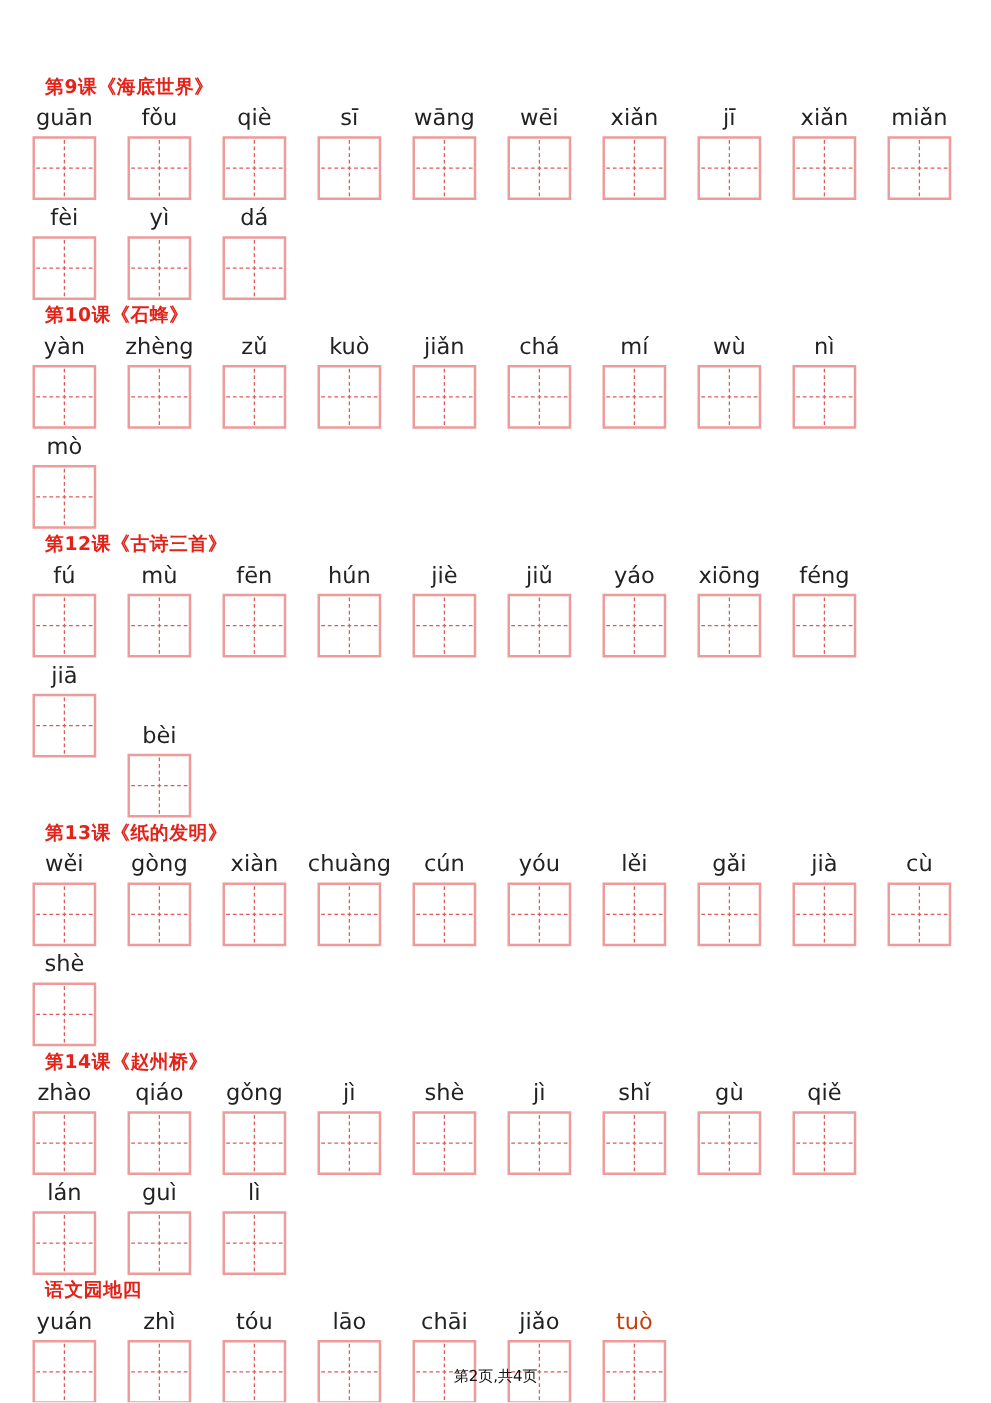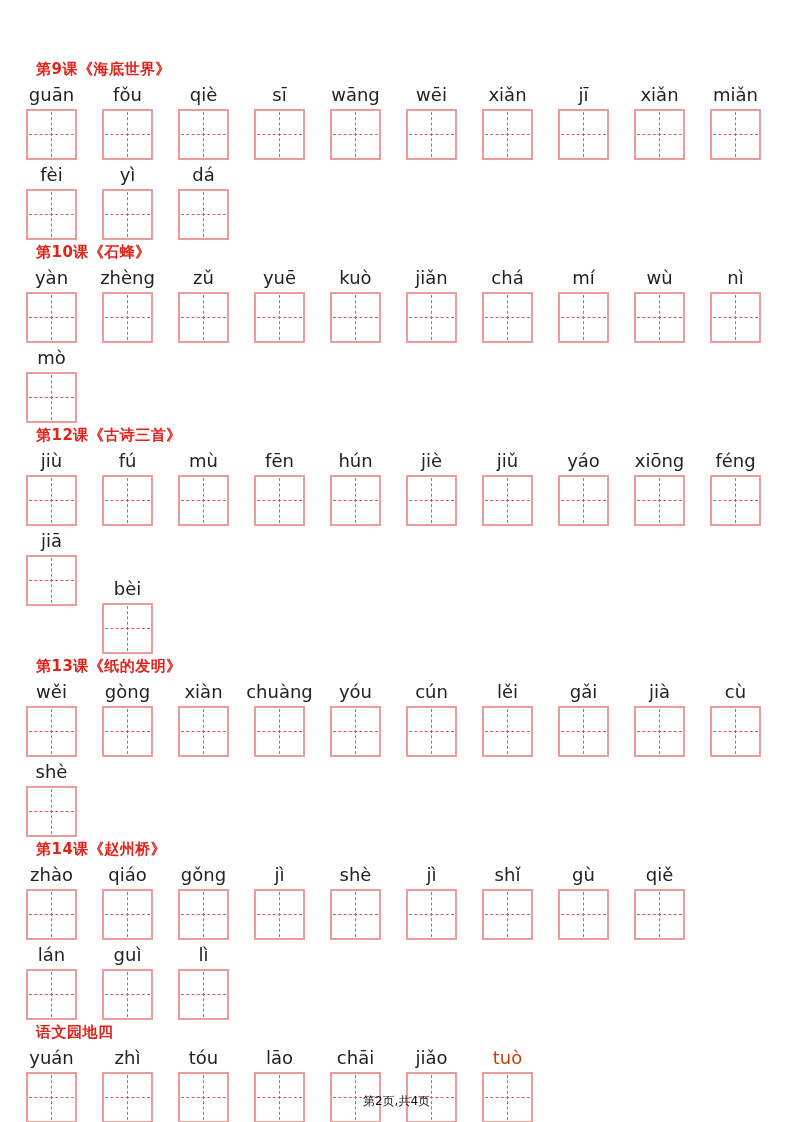--- a/index.html
+++ b/index.html
@@ -149,24 +149,20 @@
           </div>
           <div class="cell">
             <div class="pinyin" style="color: rgb(34, 34, 34);">zhèng</div>
             <div class="box"></div>
           </div>
           <div class="cell">
             <div class="pinyin" style="color: rgb(34, 34, 34);">zǔ</div>
             <div class="box"></div>
           </div>
           <div class="cell">
-            <div class="pinyin" style="color: rgb(34, 34, 34);">yuē</div>
-            <div class="box"></div>
-          </div>
-          <div class="cell">
             <div class="pinyin" style="color: rgb(34, 34, 34);">kuò</div>
             <div class="box"></div>
           </div>
           <div class="cell">
             <div class="pinyin" style="color: rgb(34, 34, 34);">jiǎn</div>
             <div class="box"></div>
           </div>
           <div class="cell">
             <div class="pinyin" style="color: rgb(34, 34, 34);">chá</div>
             <div class="box"></div>
@@ -188,24 +184,20 @@
           <div class="cell">
             <div class="pinyin" style="color: rgb(34, 34, 34);">mò</div>
             <div class="box"></div>
           </div>
         </div>
       </div>
       <div class="section">
         <div class="section-title" style="color: var(--red);">第12课《古诗三首》</div>
         <div class="row">
           <div class="cell">
-            <div class="pinyin" style="color: rgb(34, 34, 34);">jiù</div>
-            <div class="box"></div>
-          </div>
-          <div class="cell">
             <div class="pinyin" style="color: rgb(34, 34, 34);">fú</div>
             <div class="box"></div>
           </div>
           <div class="cell">
             <div class="pinyin" style="color: rgb(34, 34, 34);">mù</div>
             <div class="box"></div>
           </div>
           <div class="cell">
             <div class="pinyin" style="color: rgb(34, 34, 34);">fēn</div>
             <div class="box"></div>
@@ -259,25 +251,25 @@
           </div>
           <div class="cell">
             <div class="pinyin" style="color: rgb(34, 34, 34);">xiàn</div>
             <div class="box"></div>
           </div>
           <div class="cell">
             <div class="pinyin" style="color: rgb(34, 34, 34);">chuàng</div>
             <div class="box"></div>
           </div>
           <div class="cell">
+            <div class="pinyin" style="color: rgb(34, 34, 34);">cún</div>
+            <div class="box"></div>
+          </div>
+          <div class="cell">
             <div class="pinyin" style="color: rgb(34, 34, 34);">yóu</div>
-            <div class="box"></div>
-          </div>
-          <div class="cell">
-            <div class="pinyin" style="color: rgb(34, 34, 34);">cún</div>
             <div class="box"></div>
           </div>
           <div class="cell">
             <div class="pinyin" style="color: rgb(34, 34, 34);">lěi</div>
             <div class="box"></div>
           </div>
           <div class="cell">
             <div class="pinyin" style="color: rgb(34, 34, 34);">gǎi</div>
             <div class="box"></div>
           </div>

